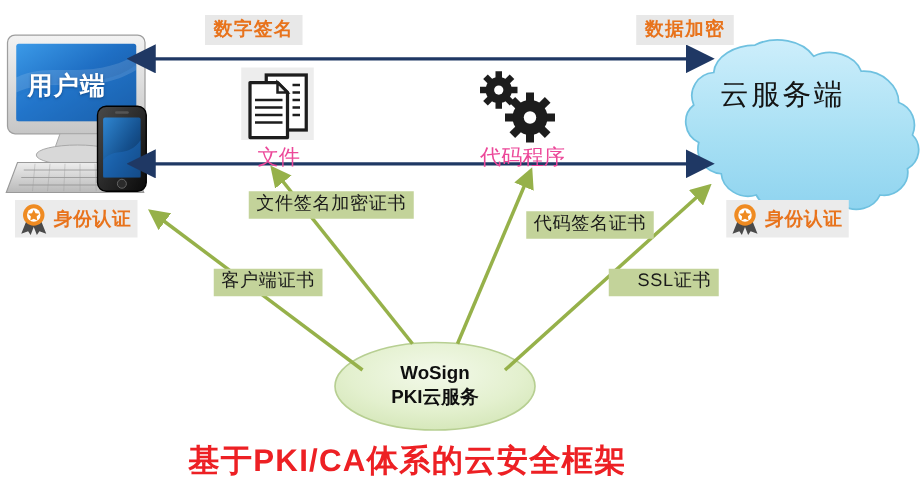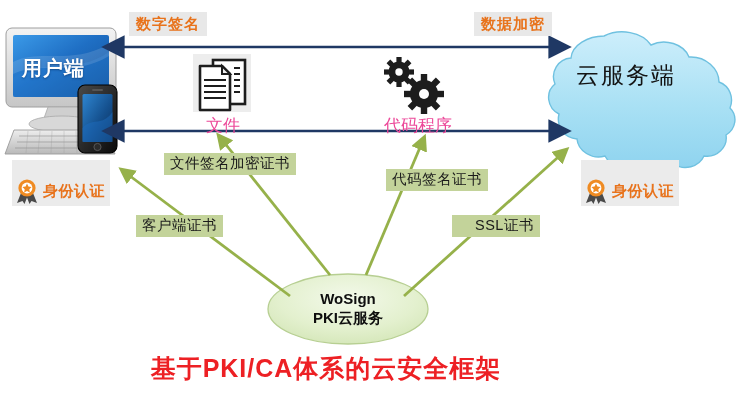--- a/index.html
+++ b/index.html
@@ -10,35 +10,35 @@
   #stage{position:absolute;left:0;top:0;width:736px;height:400px;}
 
   
   svg.layer{position:absolute;left:0;top:0;width:736px;height:400px;}
   svg.arrows{z-index:2;}
   svg.shapes{z-index:1;}
 
   
   .chip{
     position:absolute;z-index:4;white-space:nowrap;
-    font-weight:bold;line-height:1;
+    font-weight:bold;line-height:1;margin-left:35px;
   }
   .chip-gray{
     background:#e8e8e8;color:#e8731c;
     font-size:15px;padding:4px 7px 5px;letter-spacing:1px;
   }
   .chip-green{
     background:#c3d39a;color:#1a1a1a;
     font-size:14.5px;padding:3px 6px 4px;font-weight:normal;letter-spacing:.5px;
   }
 
   
   .badge{
     position:absolute;z-index:5;background:#ebebeb;
-    display:flex;align-items:center;gap:3px;padding:18px 5px 2px 2px;
+    display:flex;align-items:center;gap:3px;padding:2px 5px 2px 2px;
   }
   .badge .txt{font-size:15px;font-weight:bold;color:#e8731c;letter-spacing:.5px;}
 
   
   .iconlabel{
     position:absolute;z-index:4;font-size:17px;color:#ec4899;
     font-weight:normal;white-space:nowrap;
   }
 
   

